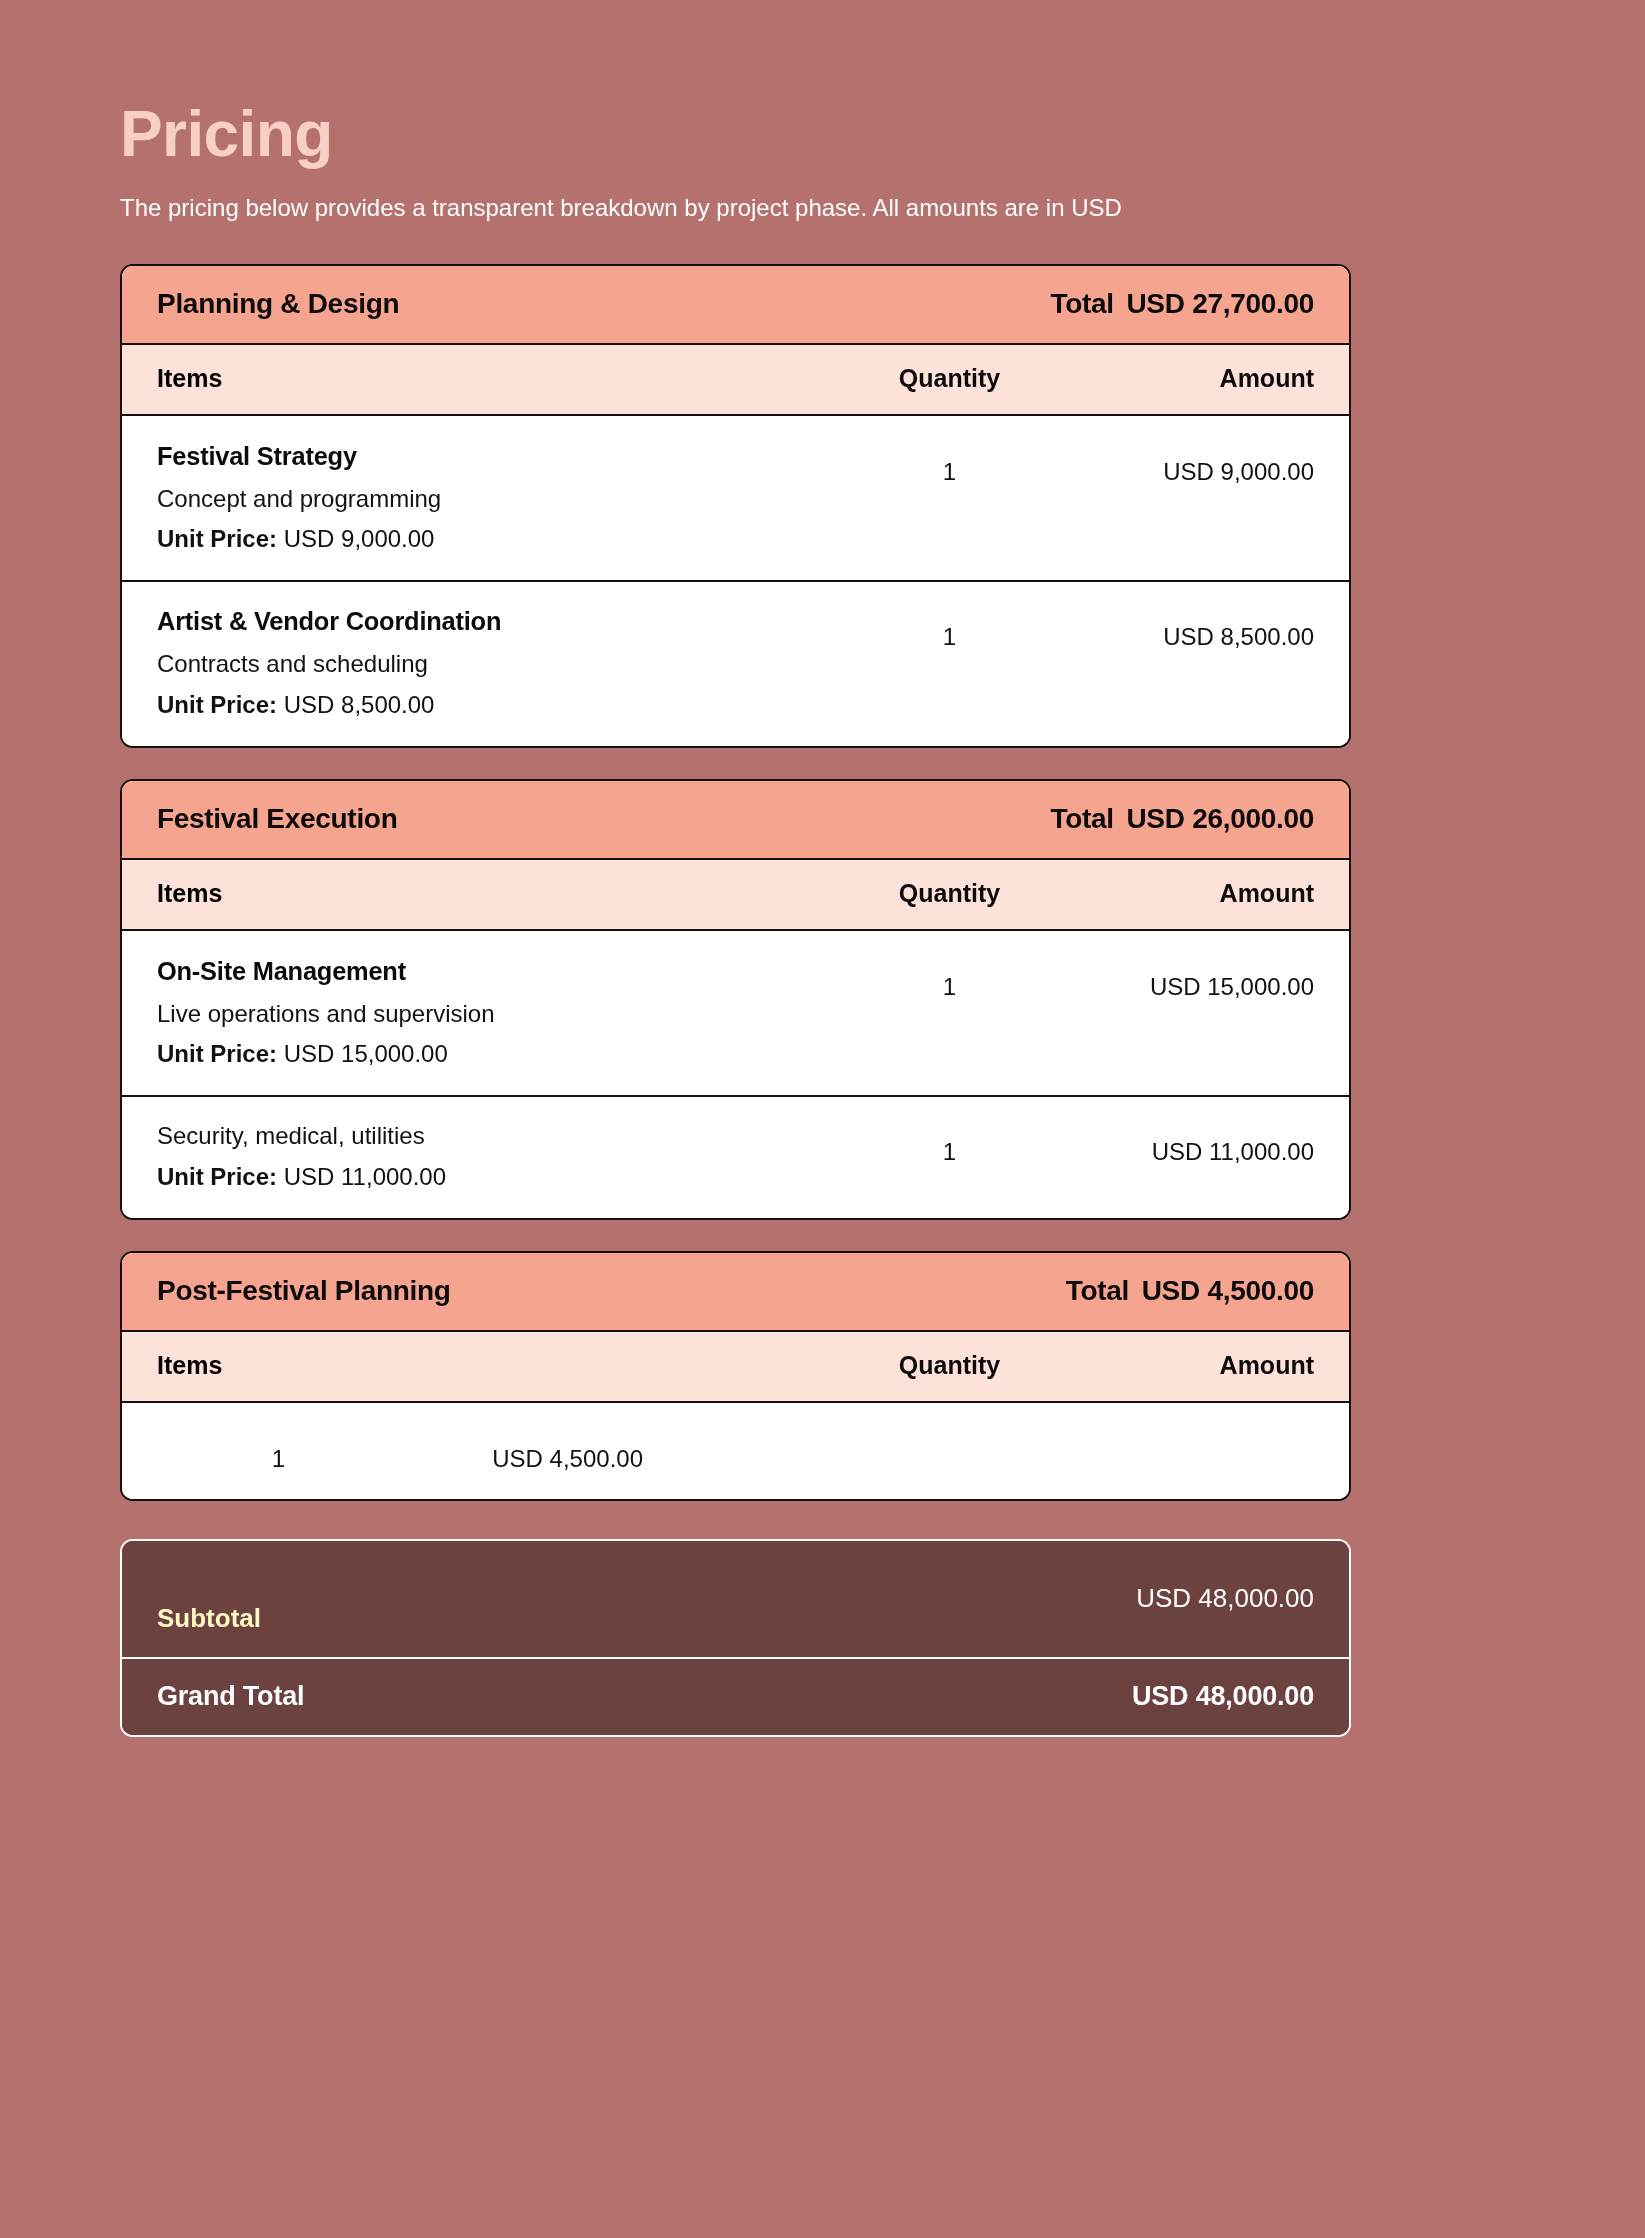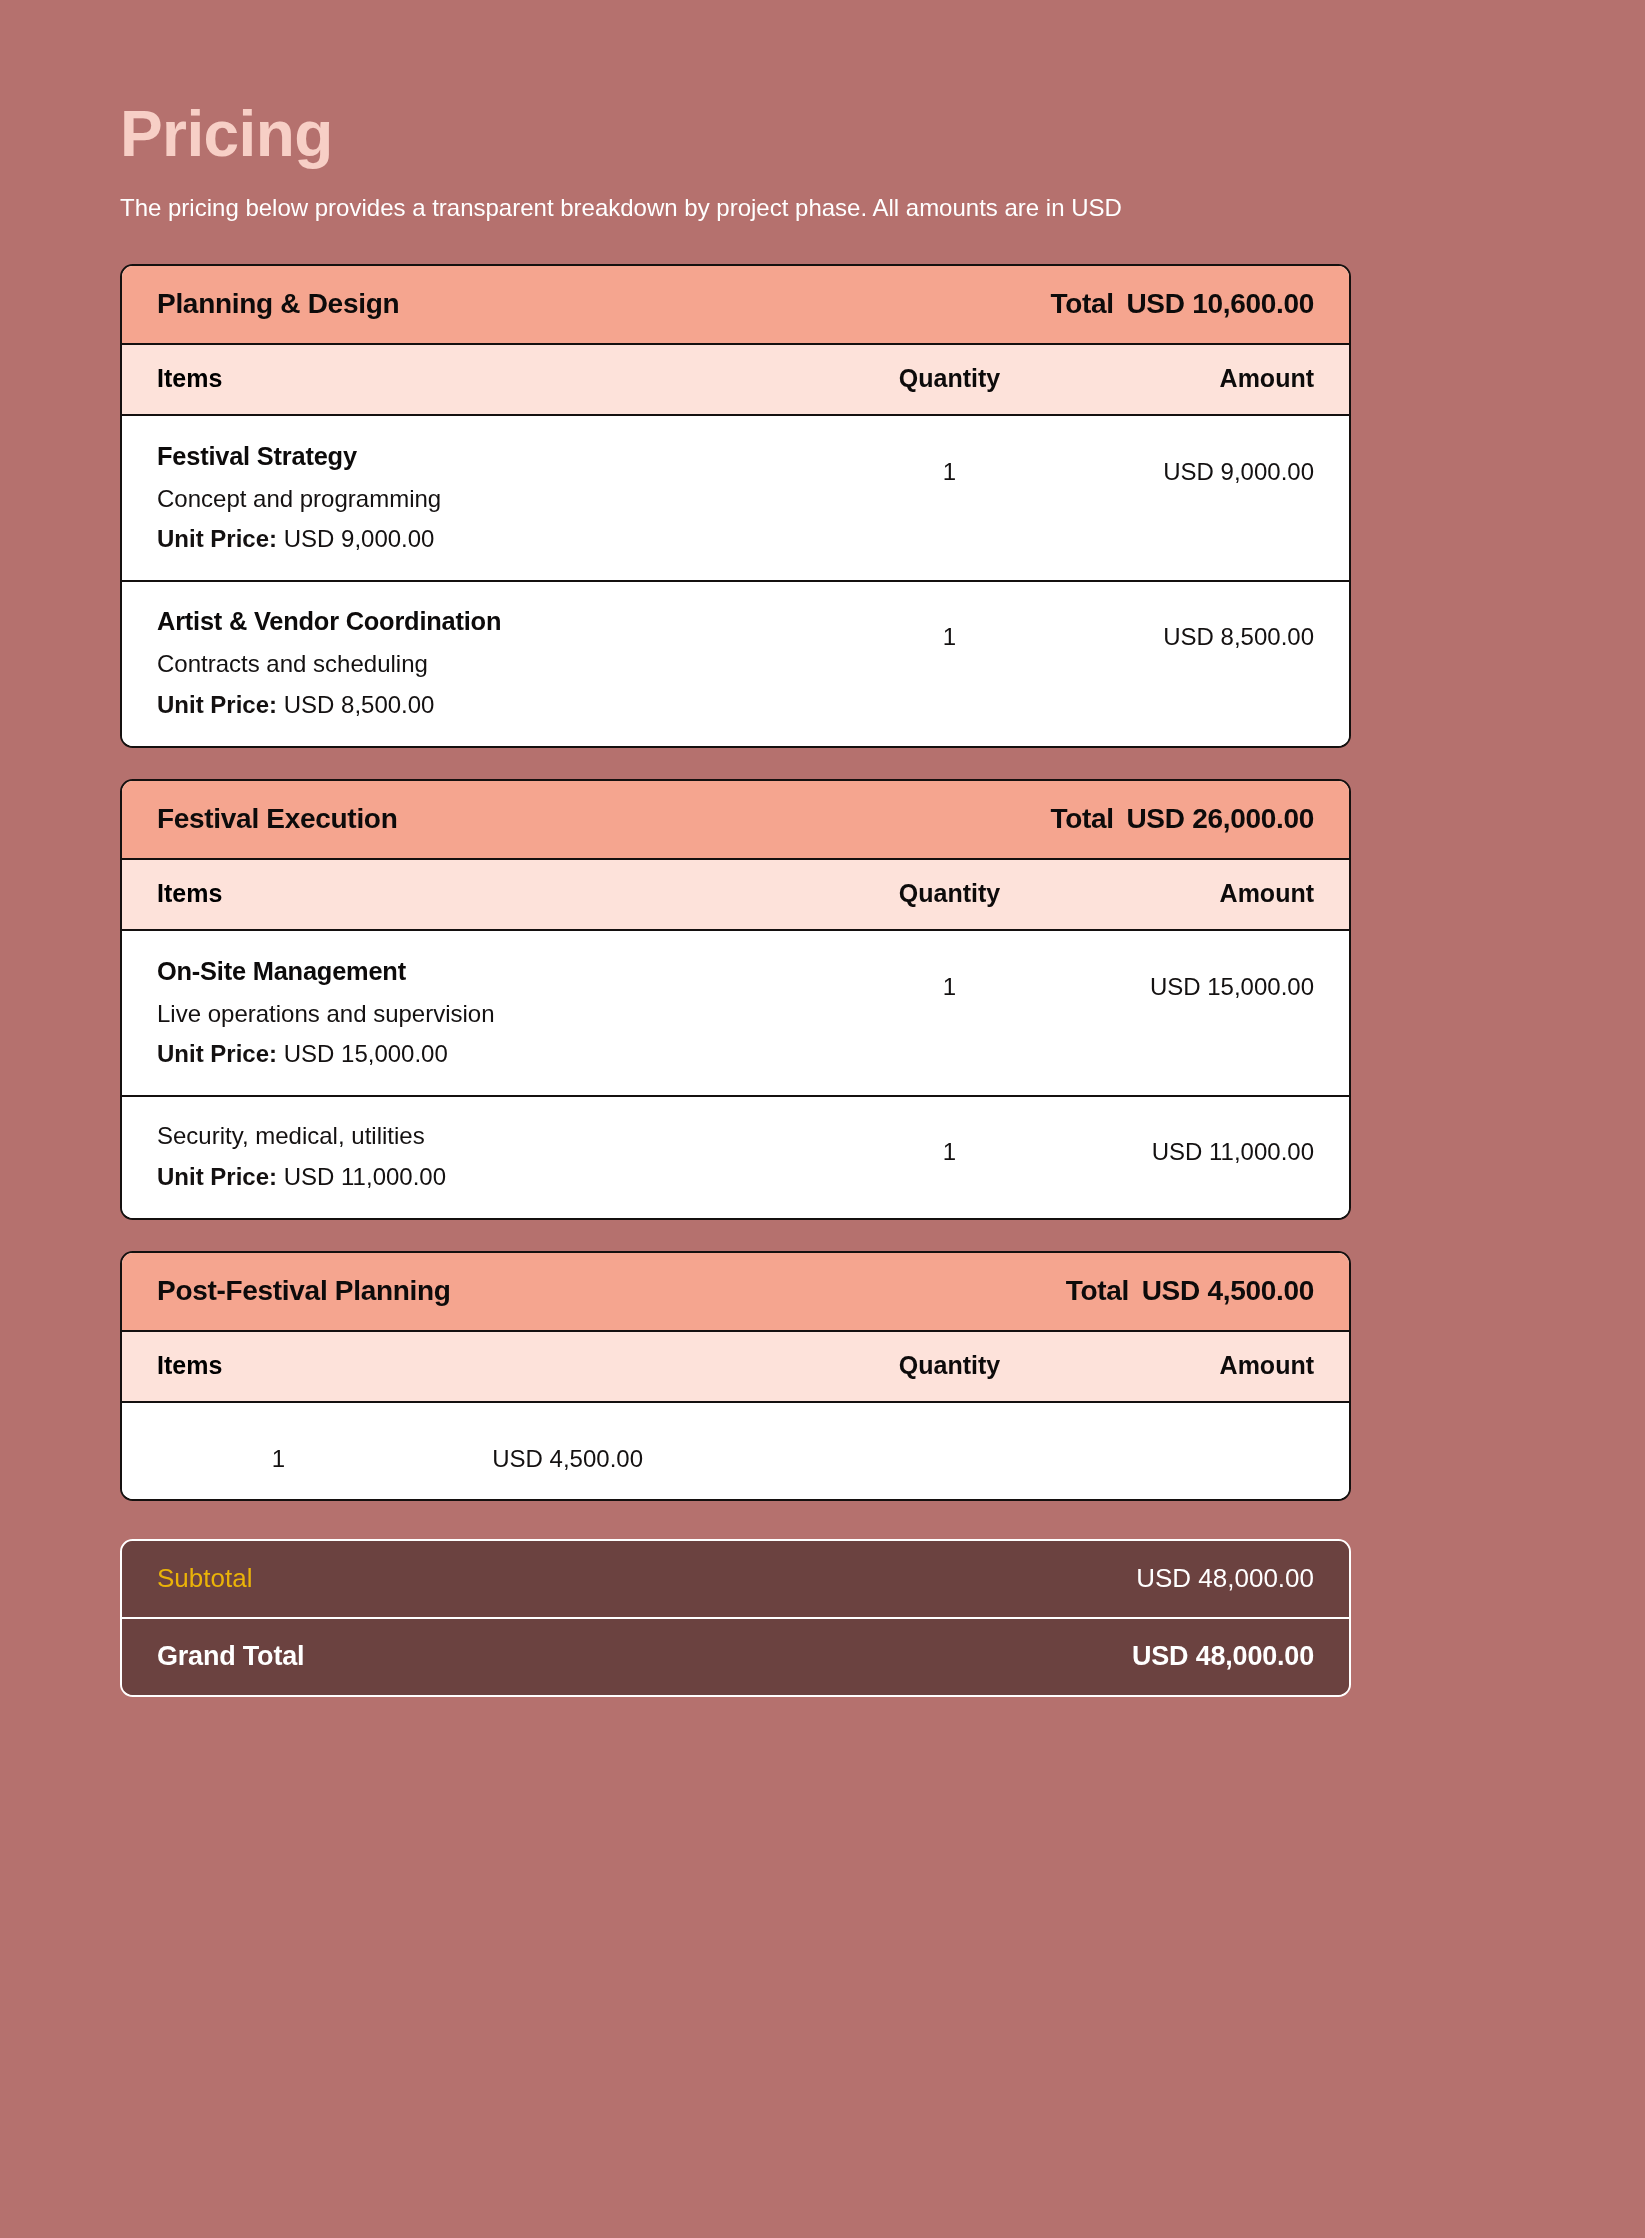--- a/index.html
+++ b/index.html
@@ -153,22 +153,23 @@
     display: flex;
     align-items: center;
     justify-content: space-between;
     padding: 22px 35px 23px 35px;
   }
 
   .subtotal-row { border-bottom: 2.9px solid #ffffff; }
 
   .total-label-sub {
     font-size: 26px;
-    font-weight: 400;
-    color: #eab308;
+    font-weight: 700;
+    color: #fef9c3;
+    margin-top: 40px;
   }
   .total-value-sub {
     font-size: 26px;
     font-weight: 400;
     color: #ffffff;
     white-space: nowrap;
   }
 
   .total-label-grand {
     font-size: 27px;
@@ -190,21 +191,21 @@
 <div class="page">
 
   <h1 class="doc-title">Pricing</h1>
 
   <p class="doc-subtitle">The pricing below provides a transparent breakdown by project phase. All amounts are in USD</p>
 
   <div id="sections-container">
       <div class="section-card">
         <div class="section-head">
           <span class="section-name">Planning &amp; Design</span>
-          <span class="section-total"><span class="tot-label">Total</span><span>USD 10,600.00</span></span>
+          <span class="section-total"><span class="tot-label">Total</span><span>USD 27,700.00</span></span>
         </div>
         <div class="col-head">
           <span class="col-items">Items</span>
           <span class="col-qty">Quantity</span>
           <span class="col-amount">Amount</span>
         </div>
         <div class="item-row">
           <div class="item-main">
             <div class="item-title">Festival Strategy</div>
             <div class="item-desc">Concept and programming</div>

